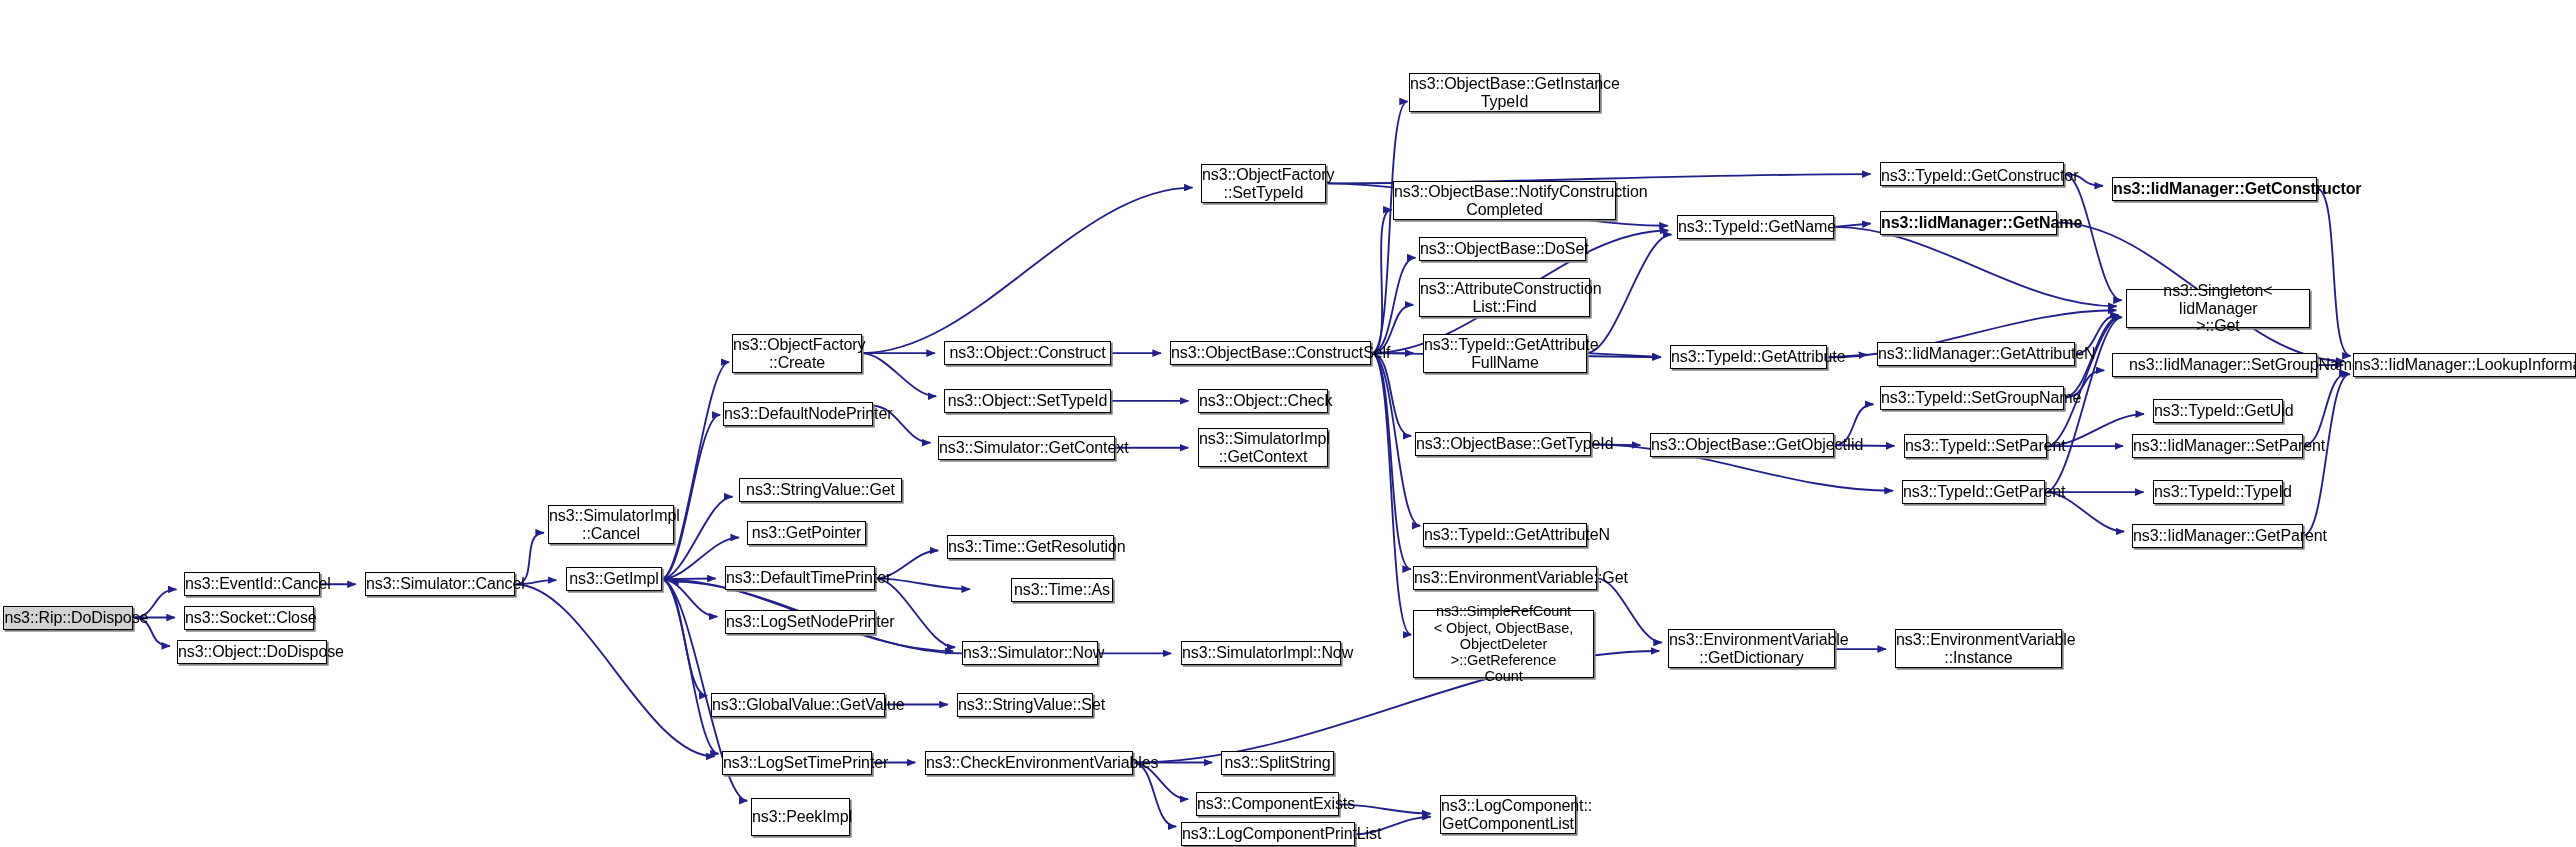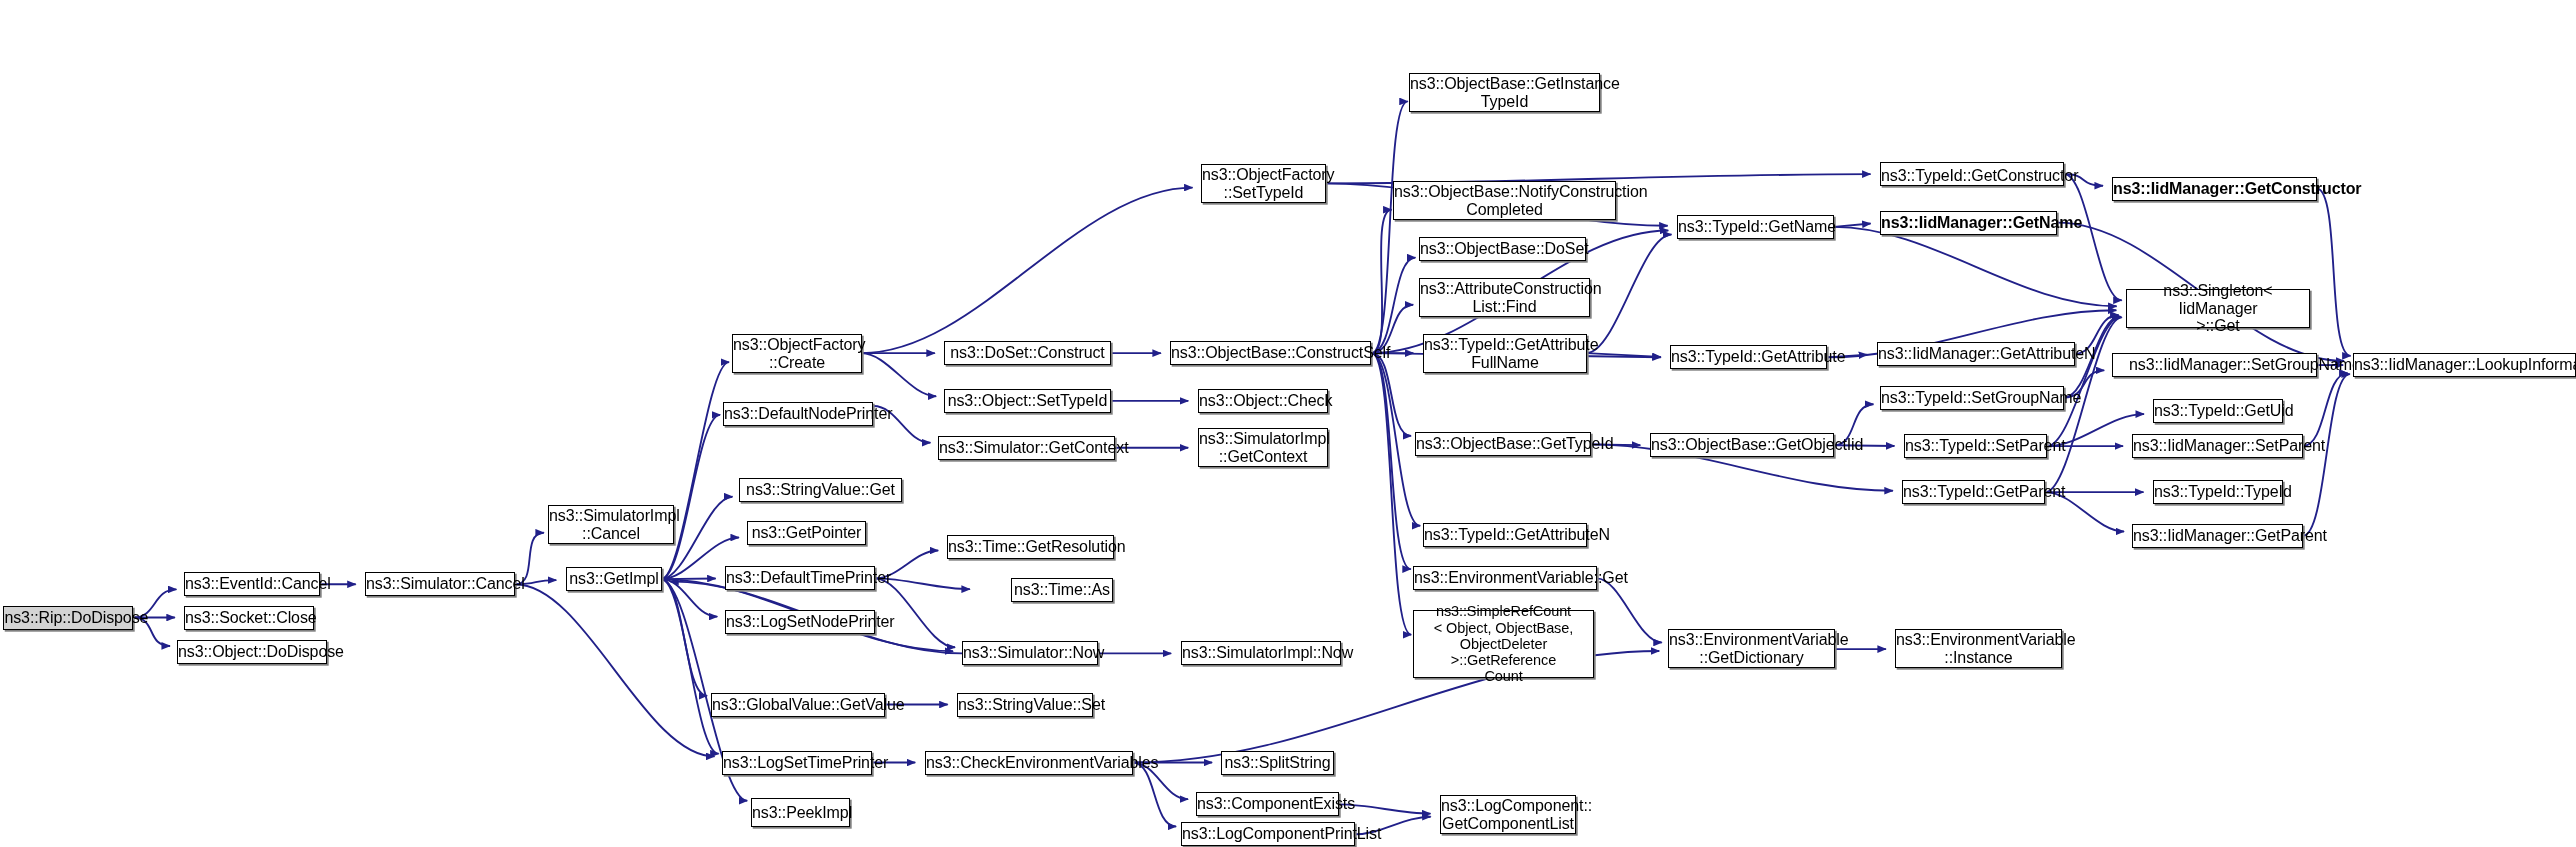--- a/index.html
+++ b/index.html
@@ -154,22 +154,22 @@
       <div class="node" style="left: 732px; top: 334px; width: 130px; height: 39px;"><span class="label">ns3::ObjectFactory
 ::Create</span></div>
       <div class="node" style="left: 723px; top: 402px; width: 150px; height: 24px;"><span class="label">ns3::DefaultNodePrinter</span></div>
       <div class="node" style="left: 938px; top: 436px; width: 177px; height: 24px;"><span class="label">ns3::Simulator::GetContext</span></div>
       <div class="node" style="left: 739px; top: 478px; width: 163px; height: 24px;"><span class="label">ns3::StringValue::Get</span></div>
       <div class="node" style="left: 747px; top: 521px; width: 119px; height: 24px;"><span class="label">ns3::GetPointer</span></div>
       <div class="node" style="left: 725px; top: 566px; width: 150px; height: 24px;"><span class="label">ns3::DefaultTimePrinter</span></div>
       <div class="node" style="left: 725px; top: 610px; width: 150px; height: 24px;"><span class="label">ns3::LogSetNodePrinter</span></div>
       <div class="node" style="left: 711px; top: 693px; width: 174px; height: 24px;"><span class="label">ns3::GlobalValue::GetValue</span></div>
       <div class="node" style="left: 722px; top: 751px; width: 150px; height: 24px;"><span class="label">ns3::LogSetTimePrinter</span></div>
-      <div class="node" style="left: 751px; top: 798px; width: 99px; height: 29px;"><span class="label">ns3::PeekImpl</span></div>
-      <div class="node" style="left: 944px; top: 341px; width: 167px; height: 24px;"><span class="label">ns3::DoSet::Construct</span></div>
+      <div class="node" style="left: 751px; top: 798px; width: 99px; height: 38px;"><span class="label">ns3::PeekImpl</span></div>
+      <div class="node" style="left: 944px; top: 341px; width: 167px; height: 24px;"><span class="label">ns3::Object::Construct</span></div>
       <div class="node" style="left: 944px; top: 389px; width: 167px; height: 24px;"><span class="label">ns3::Object::SetTypeId</span></div>
       <div class="node" style="left: 947px; top: 535px; width: 167px; height: 24px;"><span class="label">ns3::Time::GetResolution</span></div>
       <div class="node" style="left: 979px; top: 578px; width: 102px; height: 24px; margin-left: 32px;"><span class="label">ns3::Time::As</span></div>
       <div class="node" style="left: 962px; top: 641px; width: 136px; height: 24px;"><span class="label">ns3::Simulator::Now</span></div>
       <div class="node" style="left: 957px; top: 693px; width: 136px; height: 24px;"><span class="label">ns3::StringValue::Set</span></div>
       <div class="node" style="left: 925px; top: 751px; width: 208px; height: 24px;"><span class="label">ns3::CheckEnvironmentVariables</span></div>
       <div class="node" style="left: 1170px; top: 341px; width: 201px; height: 24px;"><span class="label">ns3::ObjectBase::ConstructSelf</span></div>
       <div class="node" style="left: 1198px; top: 389px; width: 130px; height: 24px;"><span class="label">ns3::Object::Check</span></div>
       <div class="node" style="left: 1198px; top: 428px; width: 130px; height: 39px;"><span class="label">ns3::SimulatorImpl
 ::GetContext</span></div>

